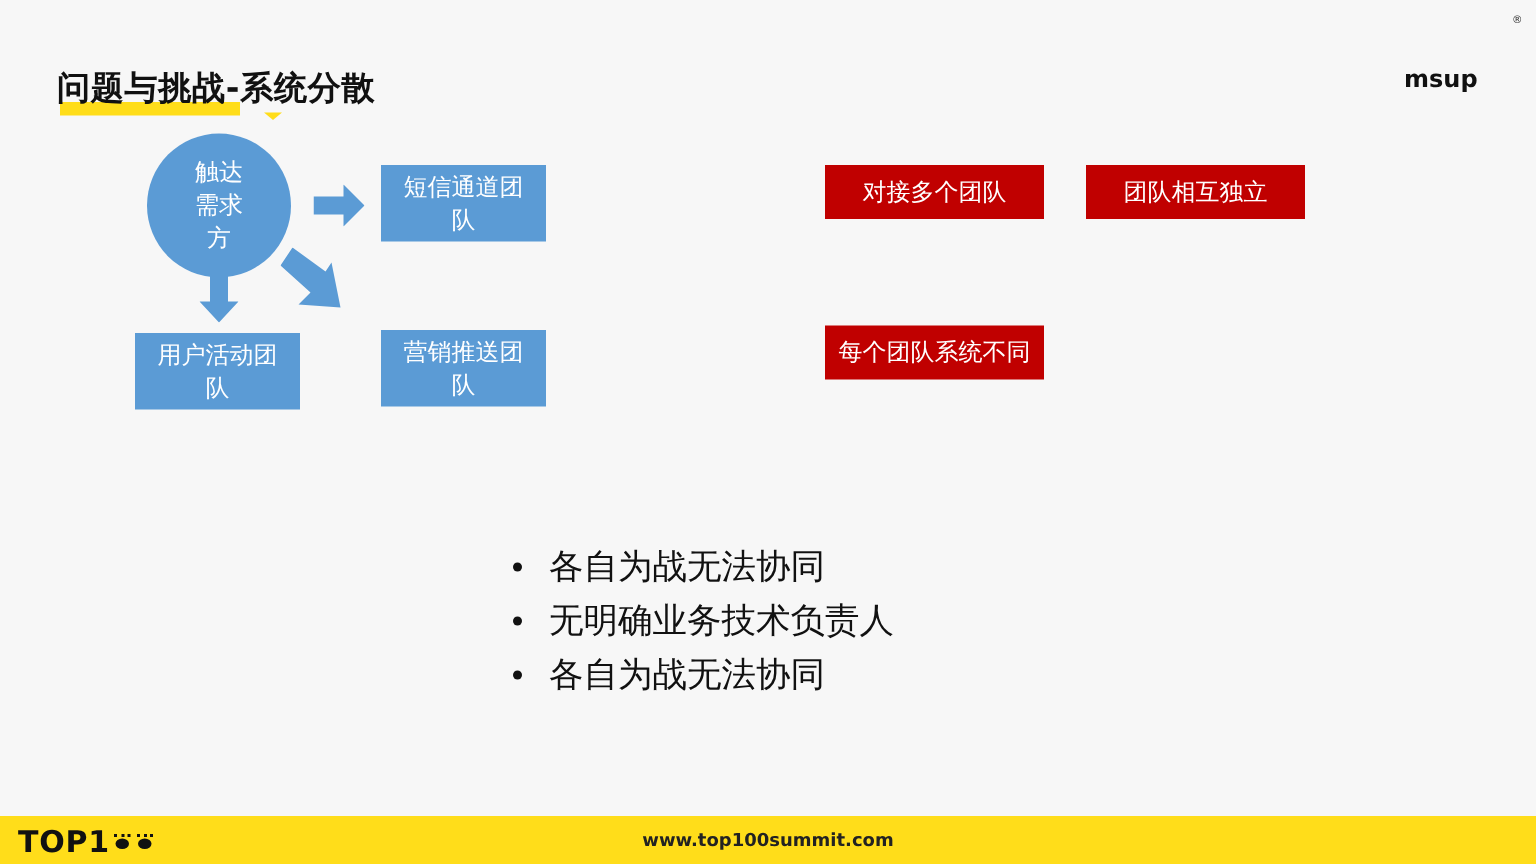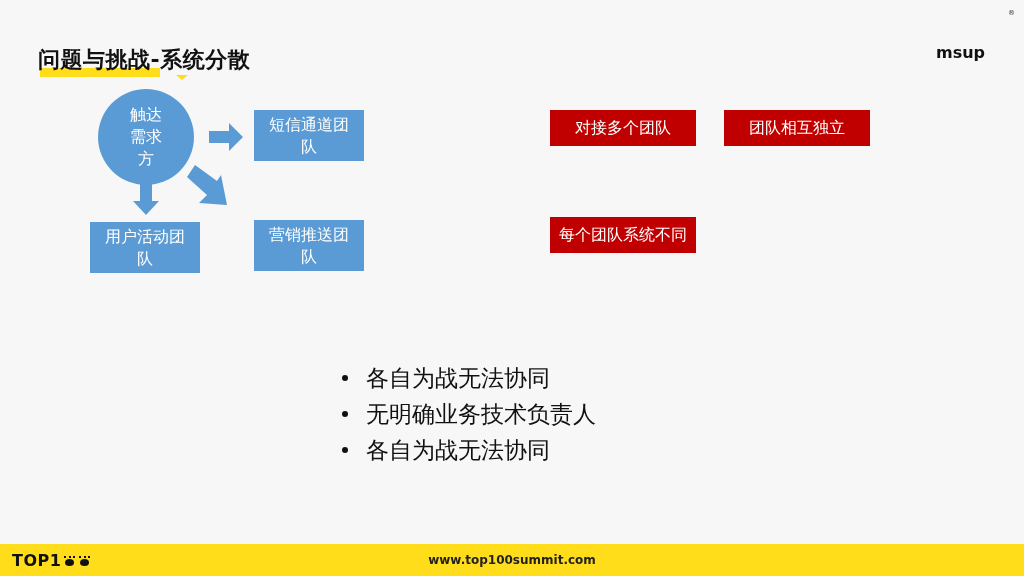--- a/index.html
+++ b/index.html
@@ -160,21 +160,21 @@
       width: 1024px;
       height: 32px;
       background: #ffdd1a;
     }
     .footer-logo-top {
       position: absolute;
       left: 12px;
       top: 7px;
       font-family: "DejaVu Sans", "Liberation Sans", sans-serif;
       font-weight: bold;
-      font-size: 16px;
+      font-size: 20px;
       color: #111;
       line-height: 20px;
       letter-spacing: 0.5px;
       display: flex;
       align-items: center;
     }
     .eyes {
       display: inline-flex;
       margin-left: 2px;
     }

